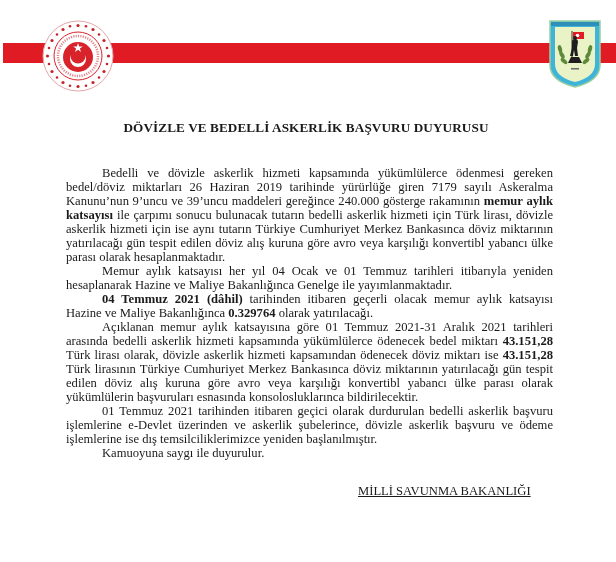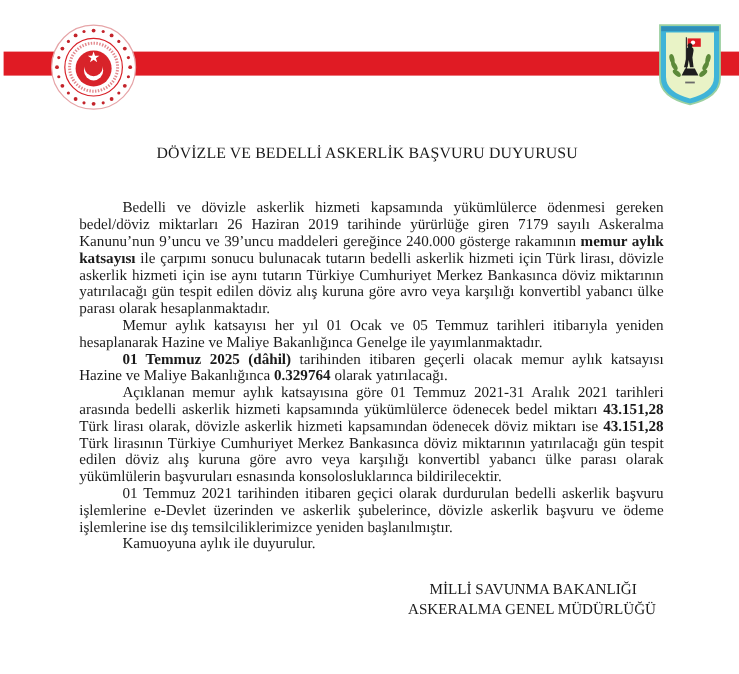--- a/index.html
+++ b/index.html
@@ -3,26 +3,26 @@
 <meta charset="utf-8">
 <style>
   html, body { margin: 0; padding: 0; background: #ffffff; }
   body { width: 616px; height: 562px; position: relative; overflow: hidden;
          font-family: "Liberation Serif", "DejaVu Serif", serif; color: #1a1a1a; }
   .header { position: absolute; left: 0; top: 0; width: 616px; height: 110px; }
   .red-bar { position: absolute; left: 3px; top: 43px; width: 613px; height: 20px; background: #e01b24; }
   .logo-left { position: absolute; left: 42px; top: 20px; width: 72px; height: 72px; }
   .logo-right { position: absolute; left: 548px; top: 19px; width: 54px; height: 70px; }
   .title { position: absolute; left: 0; top: 120px; width: 612px; text-align: center;
-           font-weight: normal; font-size: 13.2px; letter-spacing: 0.1px; }
+           font-weight: bold; font-size: 13.2px; letter-spacing: 0.1px; }
   .body { position: absolute; left: 66px; top: 166px; width: 487px; font-size: 12.6px; line-height: 14px; }
   .body p { margin: 0; text-align: justify; text-indent: 36px; }
   .body b { font-weight: bold; }
   .sign { position: absolute; left: 340px; top: 483px; font-size: 12.6px; line-height: 17px; }
-  .sign div { white-space: nowrap; }
+  .sign div { white-space: nowrap; text-decoration: underline; }
   .sign .l1 { padding-left: 18px; }
 </style>
 </head>
 <body>
 
 <div class="header">
   <div class="red-bar"></div>
 
   <svg class="logo-left" viewBox="0 0 72 72">
     <circle cx="36" cy="36" r="35" fill="#ffffff" stroke="#e6a5a8" stroke-width="1"></circle>
@@ -82,32 +82,31 @@
   </svg>
 </div>
 
 <div class="title">DÖVİZLE VE BEDELLİ ASKERLİK BAŞVURU DUYURUSU</div>
 
 <div class="body">
   <p>
     <span>Bedelli ve dövizle askerlik hizmeti kapsamında yükümlülerce ödenmesi gereken bedel/döviz miktarları 26 Haziran 2019 tarihinde yürürlüğe giren 7179 sayılı Askeralma Kanunu’nun 9’uncu ve 39’uncu maddeleri gereğince 240.000 gösterge rakamının </span><b>memur aylık katsayısı</b><span> ile çarpımı sonucu bulunacak tutarın bedelli askerlik hizmeti için Türk lirası, dövizle askerlik hizmeti için ise aynı tutarın Türkiye Cumhuriyet Merkez Bankasınca döviz miktarının yatırılacağı gün tespit edilen döviz alış kuruna göre avro veya karşılığı konvertibl yabancı ülke parası olarak hesaplanmaktadır.</span>
   </p>
   <p>
-    <span>Memur aylık katsayısı her yıl 01 Ocak ve 05 Temmuz tarihleri itibarıyla yeniden hesaplanarak Hazine ve Maliye Bakanlığınca Genelge ile yayımlanmaktadır.</span>
+    <span>Memur aylık katsayısı her yıl 04 Ocak ve 01 Temmuz tarihleri itibarıyla yeniden hesaplanarak Hazine ve Maliye Bakanlığınca Genelge ile yayımlanmaktadır.</span>
   </p>
   <p>
-    <b>01 Temmuz 2025 (dâhil)</b><span> tarihinden itibaren geçerli olacak memur aylık katsayısı Hazine ve Maliye Bakanlığınca </span><b>0.329764</b><span> olarak yatırılacağı.</span>
+    <b>04 Temmuz 2021 (dâhil)</b><span> tarihinden itibaren geçerli olacak memur aylık katsayısı Hazine ve Maliye Bakanlığınca </span><b>0.329764</b><span> olarak yatırılacağı.</span>
   </p>
   <p>
     <span>Açıklanan memur aylık katsayısına göre 01 Temmuz 2021-31 Aralık 2021 tarihleri arasında bedelli askerlik hizmeti kapsamında yükümlülerce ödenecek bedel miktarı </span><b>43.151,28</b><span> Türk lirası olarak, dövizle askerlik hizmeti kapsamından ödenecek döviz miktarı ise </span><b>43.151,28</b><span> Türk lirasının Türkiye Cumhuriyet Merkez Bankasınca döviz miktarının yatırılacağı gün tespit edilen döviz alış kuruna göre avro veya karşılığı konvertibl yabancı ülke parası olarak yükümlülerin başvuruları esnasında konsolosluklarınca bildirilecektir.</span>
   </p>
   <p>
     <span>01 Temmuz 2021 tarihinden itibaren geçici olarak durdurulan bedelli askerlik başvuru işlemlerine e-Devlet üzerinden ve askerlik şubelerince, dövizle askerlik başvuru ve ödeme işlemlerine ise dış temsilciliklerimizce yeniden başlanılmıştır.</span>
   </p>
   <p>
-    <span>Kamuoyuna aylık ile duyurulur.</span>
+    <span>Kamuoyuna saygı ile duyurulur.</span>
   </p>
 </div>
 
 <div class="sign">
   <div class="l1">MİLLİ SAVUNMA BAKANLIĞI</div>
-  <div>ASKERALMA GENEL MÜDÜRLÜĞÜ</div>
 </div>
 
 </body></html>

